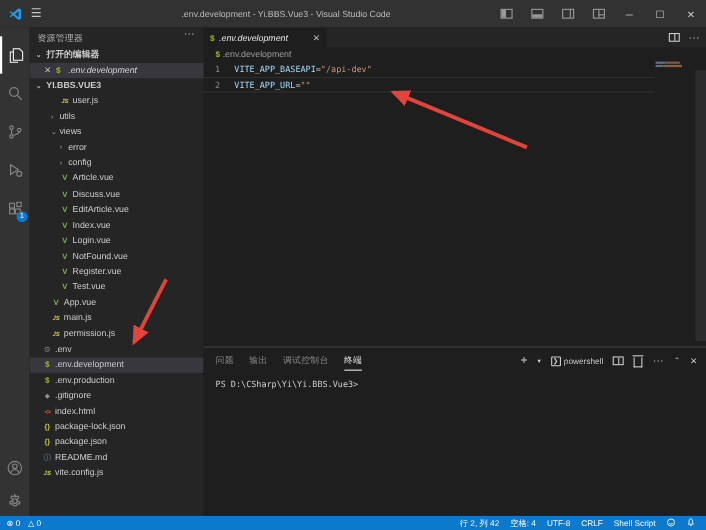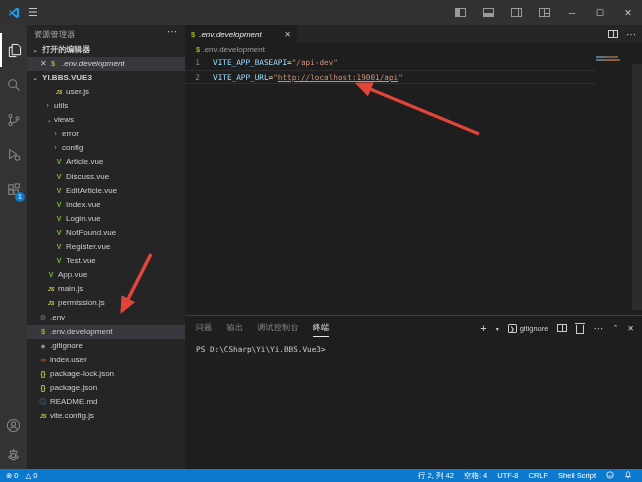--- a/index.html
+++ b/index.html
@@ -122,20 +122,21 @@
 </head>
 <body>
 
 <div id="app">
 
   <div class="titlebar">
     <svg class="vsc-logo" viewBox="0 0 12 12">
       <path d="M8.8 0.6 L3.9 4.9 L1.7 3.2 L0.8 3.7 L3 5.9 L0.8 8.1 L1.7 8.6 L3.9 6.9 L8.8 11.2 L11.2 10.1 L11.2 1.7 Z M8.9 3.2 L8.9 8.6 L5.4 5.9 Z" fill="#1f9cf0"></path>
     </svg>
     <div class="menu-burger">☰</div>
+    <div class="win-title">.env.development - Yi.BBS.Vue3 - Visual Studio Code</div>
     <div class="win-controls">
       <div class="wc">
           <span class="lay fill-left"></span>
         </div>
       <div class="wc">
           <span class="lay fill-bottom"></span>
         </div>
       <div class="wc">
           <span class="lay line-right"></span>
         </div>
@@ -229,22 +230,23 @@
         <div class="tree-row" style="padding-left: 27px;"><span class="fi fi-vue">V</span><span>Index.vue</span></div>
         <div class="tree-row" style="padding-left: 27px;"><span class="fi fi-vue">V</span><span>Login.vue</span></div>
         <div class="tree-row" style="padding-left: 27px;"><span class="fi fi-vue">V</span><span>NotFound.vue</span></div>
         <div class="tree-row" style="padding-left: 27px;"><span class="fi fi-vue">V</span><span>Register.vue</span></div>
         <div class="tree-row" style="padding-left: 27px;"><span class="fi fi-vue">V</span><span>Test.vue</span></div>
         <div class="tree-row" style="padding-left: 19px;"><span class="fi fi-vue">V</span><span>App.vue</span></div>
         <div class="tree-row" style="padding-left: 19px;"><span class="fi fi-js">JS</span><span>main.js</span></div>
         <div class="tree-row" style="padding-left: 19px;"><span class="fi fi-js">JS</span><span>permission.js</span></div>
         <div class="tree-row" style="padding-left: 11px;"><span class="fi fi-gear">⚙</span><span>.env</span></div>
         <div class="tree-row selected" style="padding-left: 11px;"><span class="fi fi-shell">$</span><span>.env.development</span></div>
+        <div class="tree-row" style="padding-left: 11px;"><span class="fi fi-shell">$</span><span>.env.production</span></div>
         <div class="tree-row" style="padding-left: 11px;"><span class="fi fi-git">◆</span><span>.gitignore</span></div>
-        <div class="tree-row" style="padding-left: 11px;"><span class="fi fi-html">&lt;&gt;</span><span>index.user</span></div>
+        <div class="tree-row" style="padding-left: 11px;"><span class="fi fi-html">&lt;&gt;</span><span>index.html</span></div>
         <div class="tree-row" style="padding-left: 11px;"><span class="fi fi-json">{}</span><span>package-lock.json</span></div>
         <div class="tree-row" style="padding-left: 11px;"><span class="fi fi-json">{}</span><span>package.json</span></div>
         <div class="tree-row" style="padding-left: 11px;"><span class="fi fi-info">ⓘ</span><span>README.md</span></div>
         <div class="tree-row" style="padding-left: 11px;"><span class="fi fi-js">JS</span><span>vite.config.js</span></div>
       </div>
   </div>
 
   <div class="tabbar">
     <div class="tab">
       <span class="fi fi-shell">$</span>
@@ -255,21 +257,21 @@
       <span class="split-ic"></span>
       <span style="font-size:10px">···</span>
     </div>
   </div>
   <div class="breadcrumb">
     <span class="fi fi-shell">$</span>
     <span>.env.development</span>
   </div>
   <div class="code" id="code">
       <div class="code-line"><span class="ln">1</span><span class="tok-var">VITE_APP_BASEAPI</span><span class="tok-op">=</span><span class="tok-str">"/api-dev"</span></div>
-      <div class="code-line cur"><span class="ln">2</span><span class="tok-var">VITE_APP_URL</span><span class="tok-op">=</span><span class="tok-str">"</span><span class="tok-str-link">http://localhost:19001/api</span><span class="tok-str">"</span></div>
+      <div class="code-line cur"><span class="ln">2</span><span class="tok-var">VITE_APP_URL</span><span class="tok-op">=</span><span class="tok-str">"</span><span class="tok-str">"</span></div>
     </div>
 
   <div class="minimap">
     <div class="mm-line">
         <span style="width:9px;background:#5a7487"></span>
         <span style="width:13px;background:#7d5a43"></span>
       </div>
     <div class="mm-line">
         <span style="width:7px;background:#5a7487"></span>
         <span style="width:17px;background:#8a5f3f"></span>
@@ -282,21 +284,21 @@
         <span class="ptab">问题</span>
         <span class="ptab">输出</span>
         <span class="ptab">调试控制台</span>
         <span class="ptab active">终端</span>
       </div>
     <div class="panel-actions">
       <span style="font-size:11px">+</span>
       <span style="font-size:6px">▾</span>
       <span class="ps-box">
         <span class="ps-ic">❯</span>
-        <span>gitignore</span>
+        <span>powershell</span>
       </span>
       <span class="split-ic"></span>
       <span class="trash-ic"></span>
       <span style="font-size:10px">···</span>
       <span style="font-size:7px">⌃</span>
       <span style="font-size:8px">✕</span>
     </div>
     <div class="term-line">PS D:\CSharp\Yi\Yi.BBS.Vue3&gt;</div>
   </div>
 

